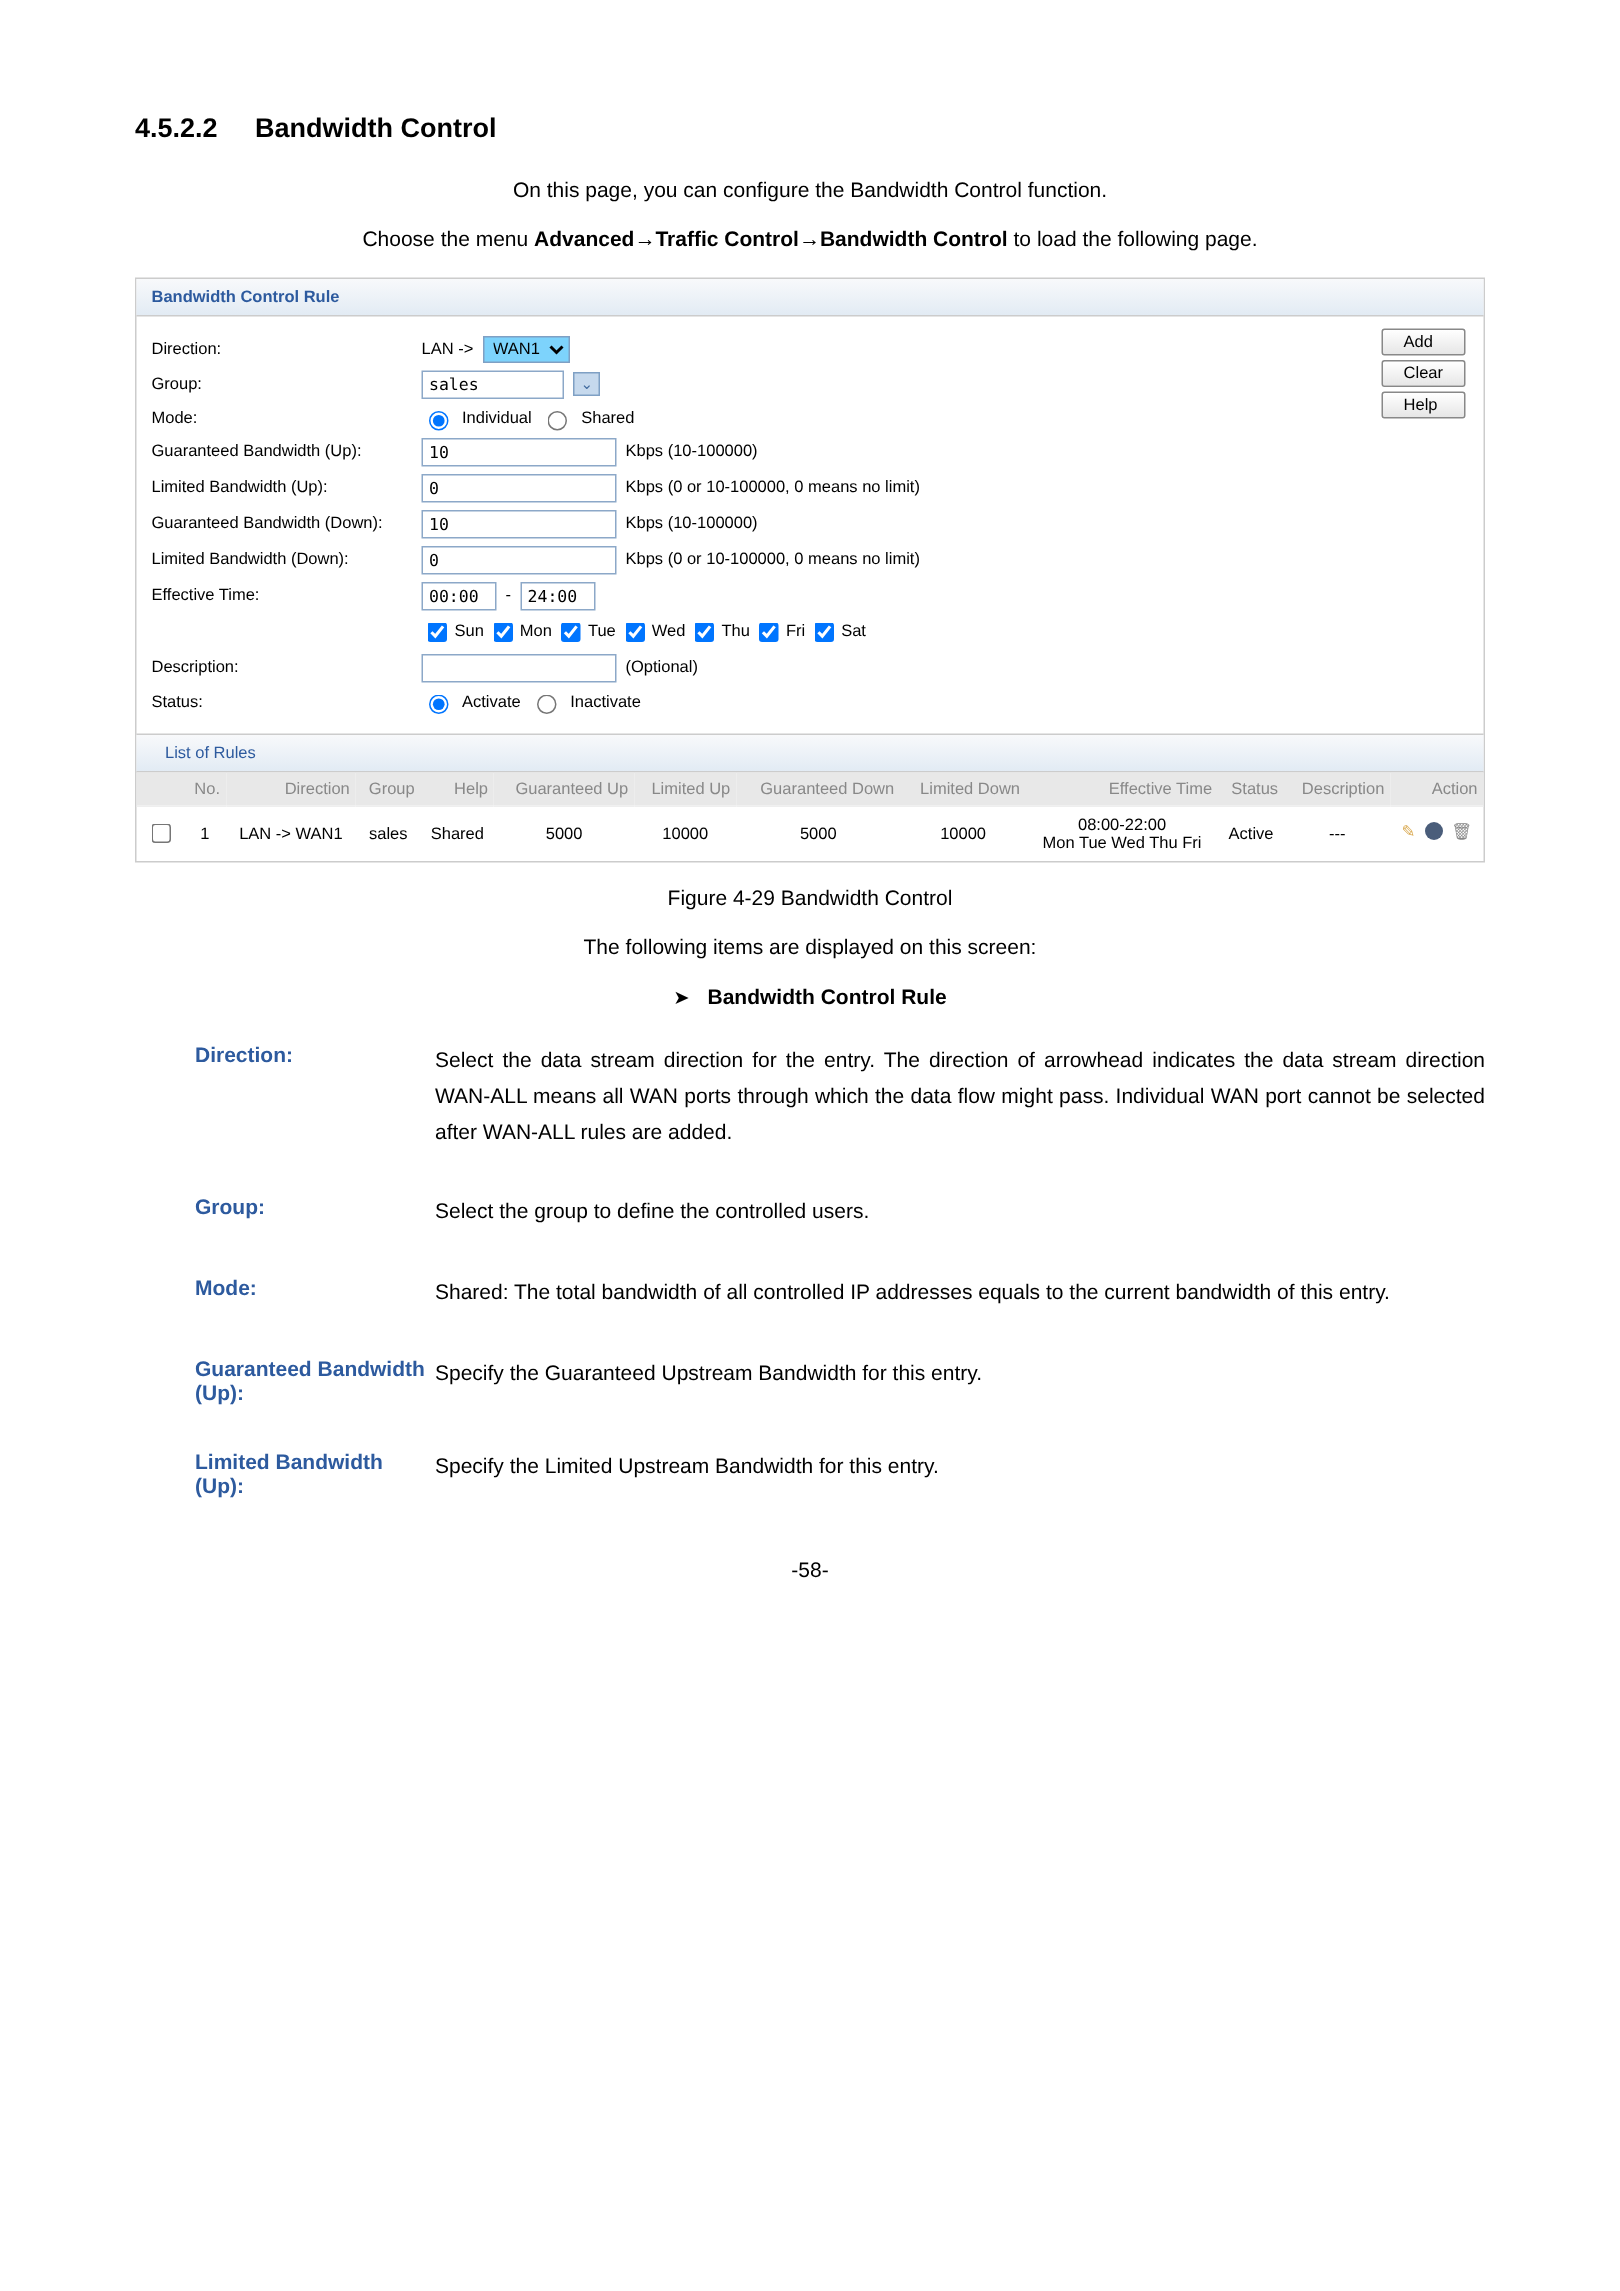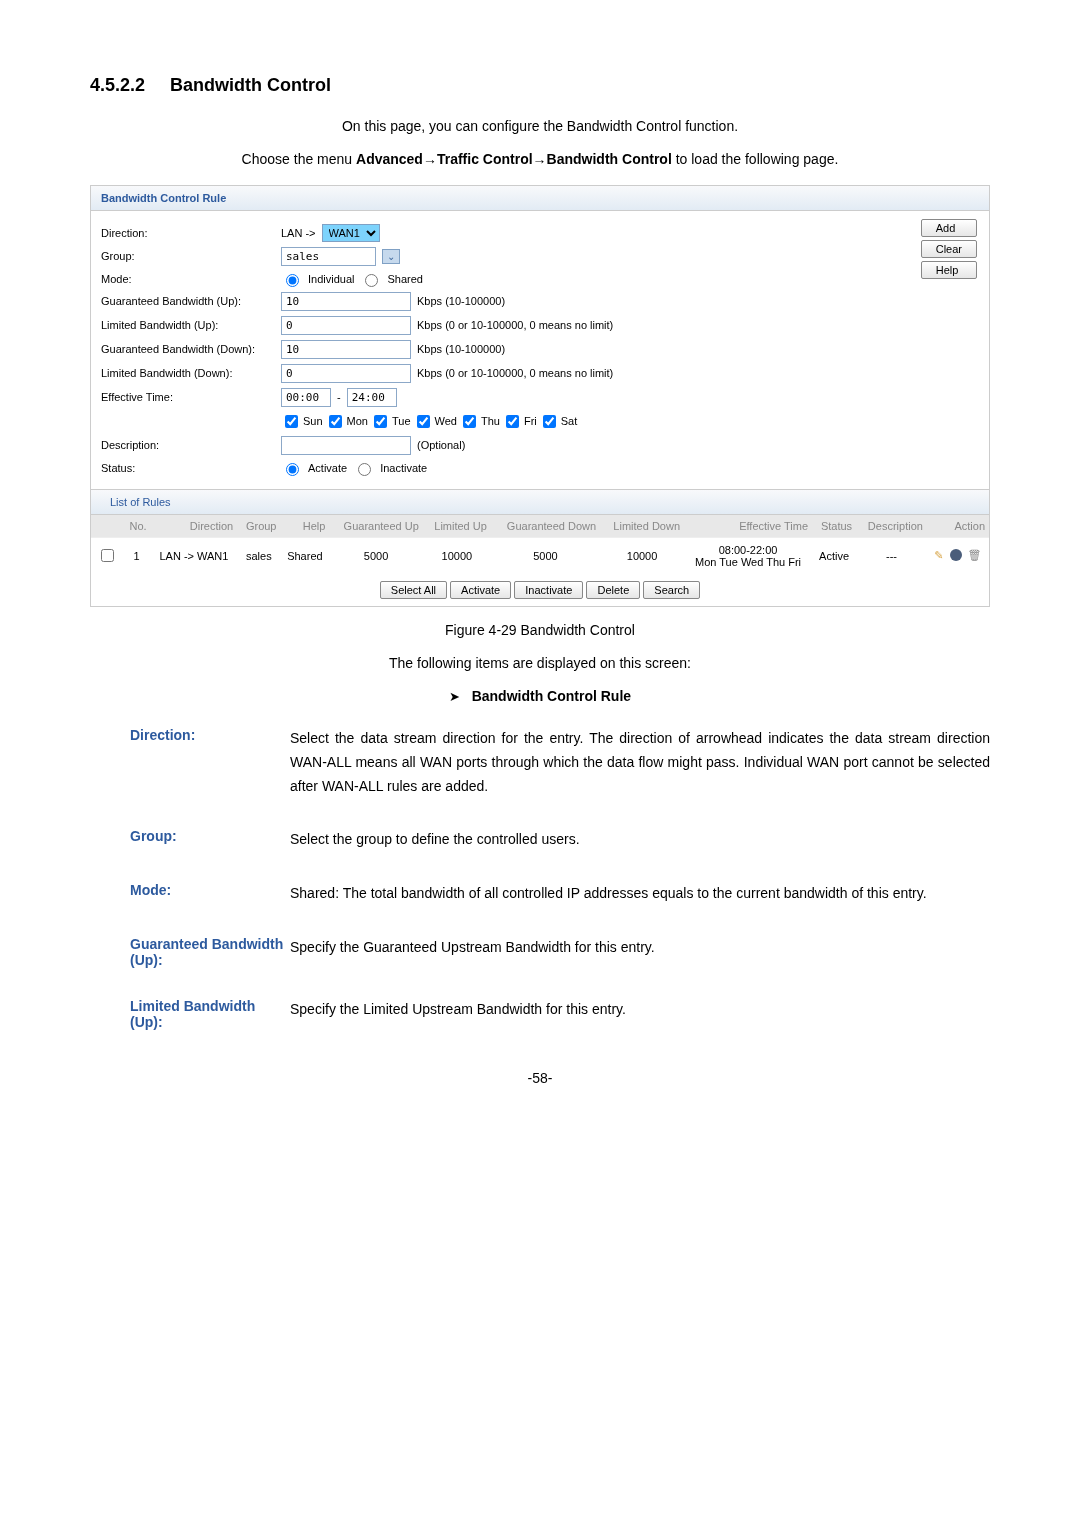--- a/index.html
+++ b/index.html
@@ -315,27 +315,20 @@
         <div class="action-icons">
           <span style="color:#d9a84e">✎</span>
           <span><span class="icon-circle" style="background:#4a5d7a"></span></span>
           <span style="color:#888">🗑</span>
         </div>
       </td>
     </tr>
   </tbody>
     </table>
 
-  <div class="table-buttons">
-    <span class="btn">Select All</span>
-    <span class="btn">Activate</span>
-    <span class="btn">Inactivate</span>
-    <span class="btn">Delete</span>
-    <span class="btn">Search</span>
-  </div>
 </div>
 
 <div class="figure-caption">Figure 4-29 Bandwidth Control</div>
 
 <p>The following items are displayed on this screen:</p>
 
 <p>
   <span class="chevron">➤</span>
   <span class="bold">Bandwidth Control Rule</span>
 </p>

